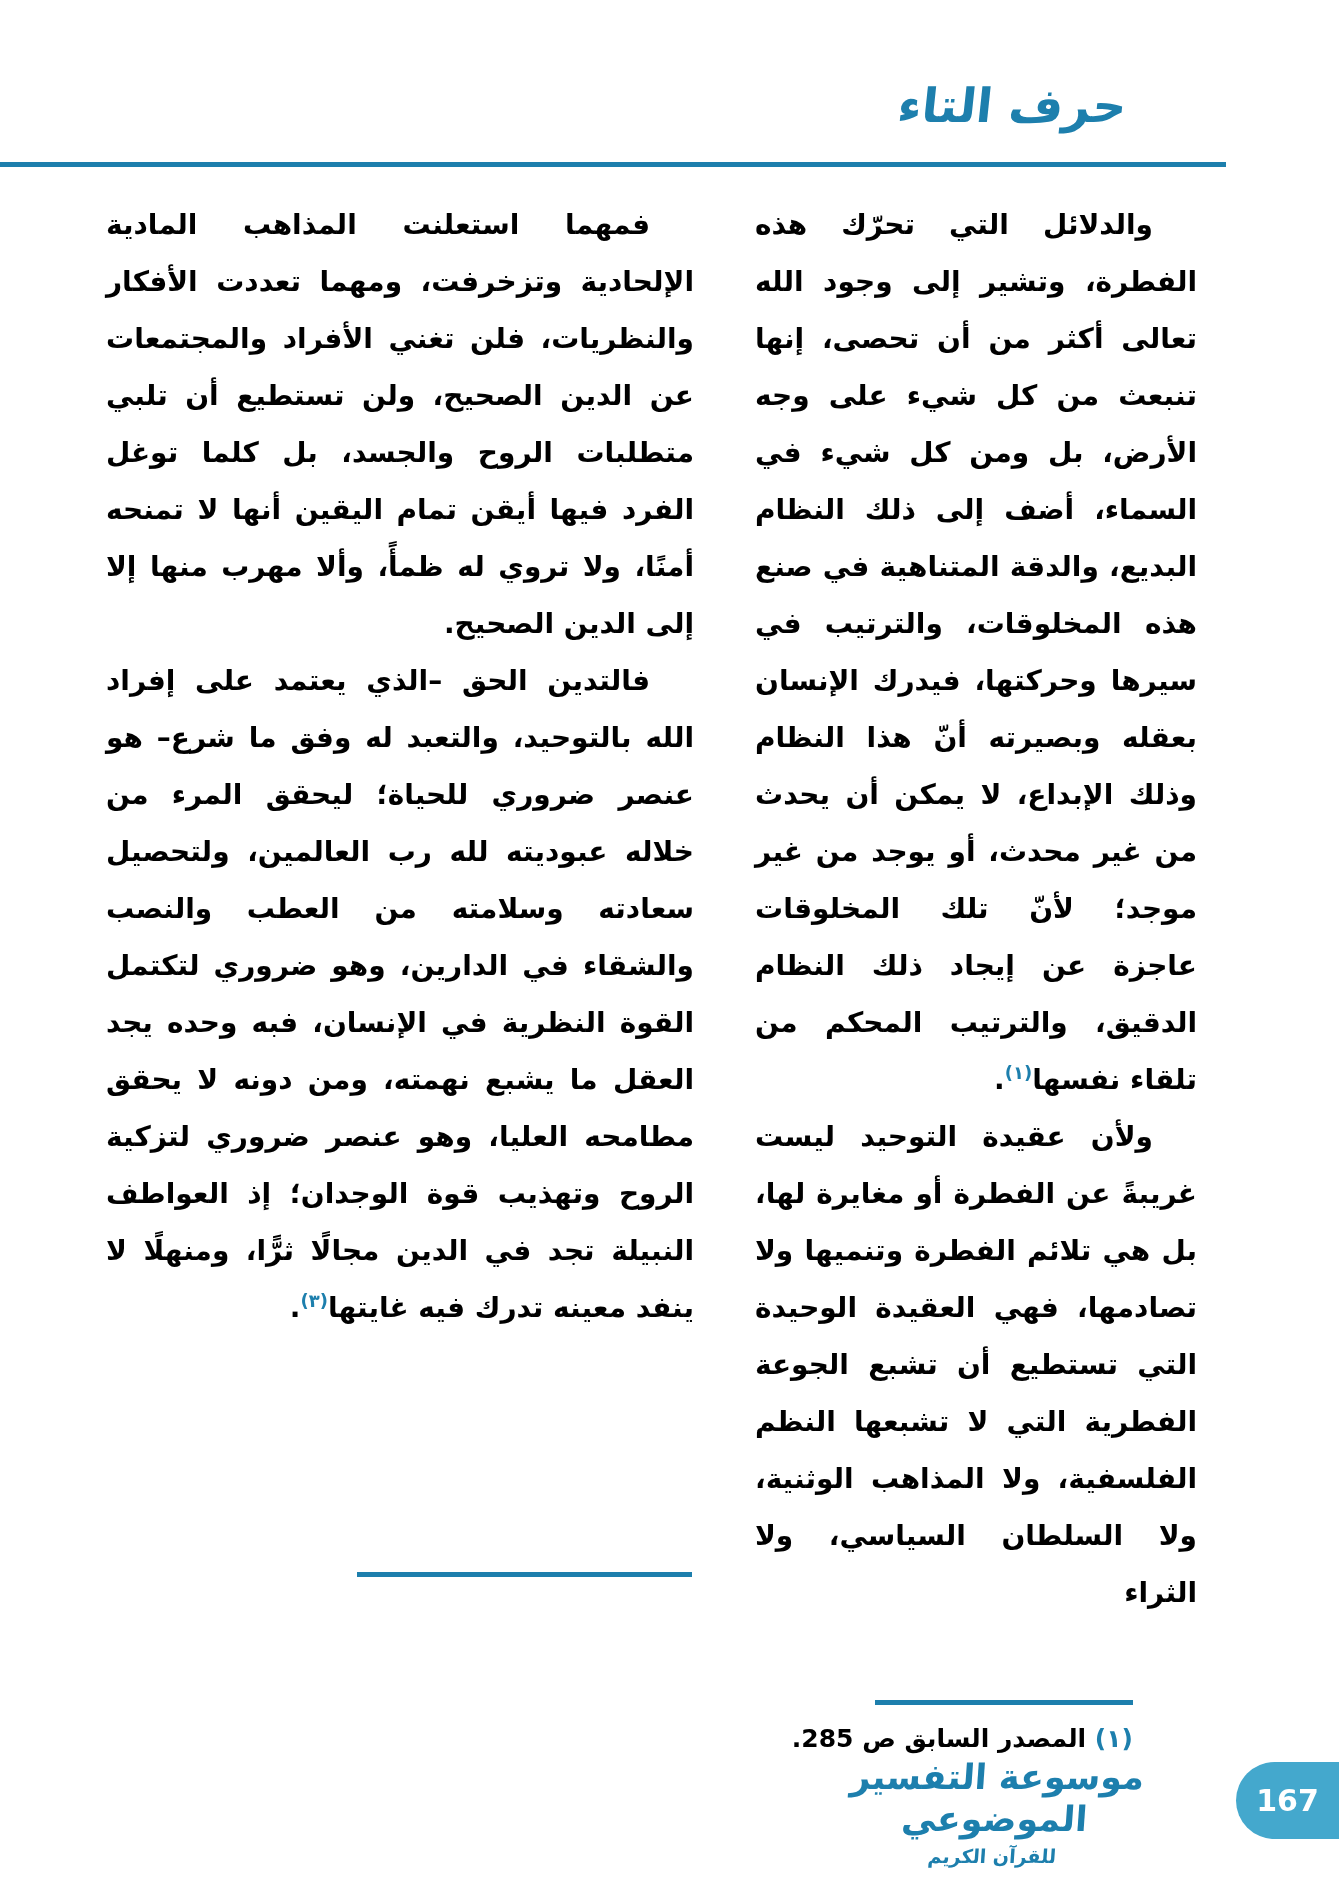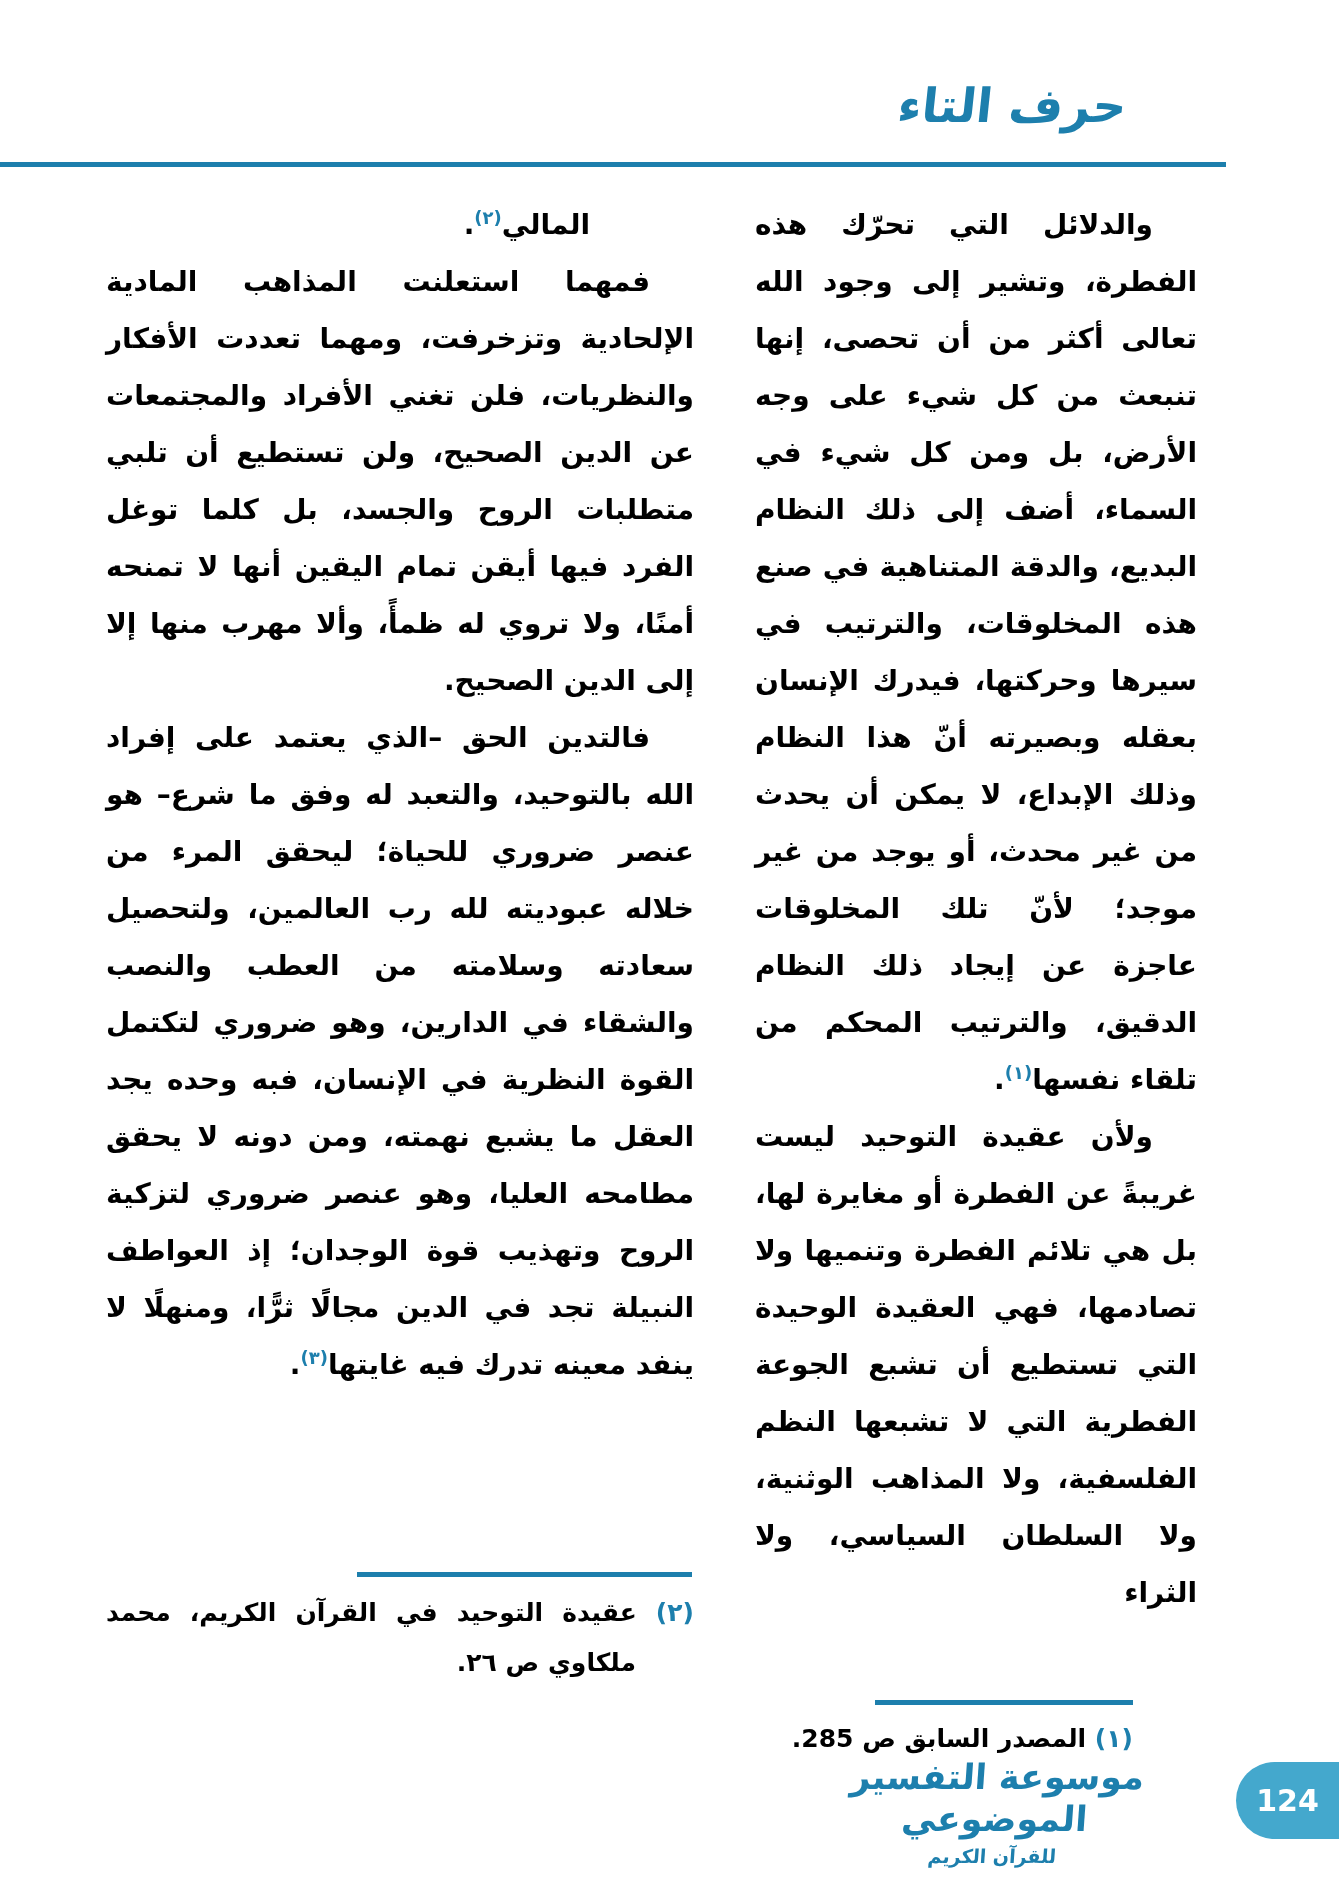--- a/index.html
+++ b/index.html
@@ -97,39 +97,36 @@
 
   <div class="chapter-title">حرف التاء</div>
   <div class="header-rule"></div>
 
   <section class="col col-right">
     <p class="body-p"><span>والدلائل التي تحرّك هذه الفطرة، وتشير إلى وجود الله تعالى أكثر من أن تحصى، إنها تنبعث من كل شيء على وجه الأرض، بل ومن كل شيء في السماء، أضف إلى ذلك النظام البديع، والدقة المتناهية في صنع هذه المخلوقات، والترتيب في سيرها وحركتها، فيدرك الإنسان بعقله وبصيرته أنّ هذا النظام وذلك الإبداع، لا يمكن أن يحدث من غير محدث، أو يوجد من غير موجد؛ لأنّ تلك المخلوقات عاجزة عن إيجاد ذلك النظام الدقيق، والترتيب المحكم من تلقاء نفسها</span><sup class="fn-ref">(١)</sup><span>.</span></p>
     <p class="body-p">ولأن عقيدة التوحيد ليست غريبةً عن الفطرة أو مغايرة لها، بل هي تلائم الفطرة وتنميها ولا تصادمها، فهي العقيدة الوحيدة التي تستطيع أن تشبع الجوعة الفطرية التي لا تشبعها النظم الفلسفية، ولا المذاهب الوثنية، ولا السلطان السياسي، ولا الثراء</p>
   </section>
 
   <section class="col col-left">
-    <p class="body-p cont-line"><span>المالي</span><sup class="fn-ref">(٢)</sup><span>.</span></p>
     <p class="body-p">فمهما استعلنت المذاهب المادية الإلحادية وتزخرفت، ومهما تعددت الأفكار والنظريات، فلن تغني الأفراد والمجتمعات عن الدين الصحيح، ولن تستطيع أن تلبي متطلبات الروح والجسد، بل كلما توغل الفرد فيها أيقن تمام اليقين أنها لا تمنحه أمنًا، ولا تروي له ظمأً، وألا مهرب منها إلا إلى الدين الصحيح.</p>
     <p class="body-p"><span>فالتدين الحق –الذي يعتمد على إفراد الله بالتوحيد، والتعبد له وفق ما شرع– هو عنصر ضروري للحياة؛ ليحقق المرء من خلاله عبوديته لله رب العالمين، ولتحصيل سعادته وسلامته من العطب والنصب والشقاء في الدارين، وهو ضروري لتكتمل القوة النظرية في الإنسان، فبه وحده يجد العقل ما يشبع نهمته، ومن دونه لا يحقق مطامحه العليا، وهو عنصر ضروري لتزكية الروح وتهذيب قوة الوجدان؛ إذ العواطف النبيلة تجد في الدين مجالًا ثرًّا، ومنهلًا لا ينفد معينه تدرك فيه غايتها</span><sup class="fn-ref">(٣)</sup><span>.</span></p>
   </section>
 
   <div class="fn-sep fn-sep-right"></div>
   <div class="footnotes footnotes-right">
     <p class="fn-item"><span class="fn-marker">(١)</span>
       <span class="fn-text">المصدر السابق ص 285.</span></p>
   </div>
 
   <div class="fn-sep fn-sep-left"></div>
   <div class="footnotes footnotes-left">
-    <p class="fn-item"><span class="fn-marker">(٢)</span>
-      <span class="fn-text">عقيدة التوحيد في القرآن الكريم، محمد ملكاوي ص ٢٦.</span></p>
   </div>
 
   <div class="logo">
     <div class="logo-main">موسوعة التفسير الموضوعي</div>
     <div class="logo-sub">للقرآن الكريم</div>
   </div>
 
   <div class="page-badge">
-    <span>124</span>
+    <span>167</span>
   </div>
 
 </div>
 
 </body></html>

